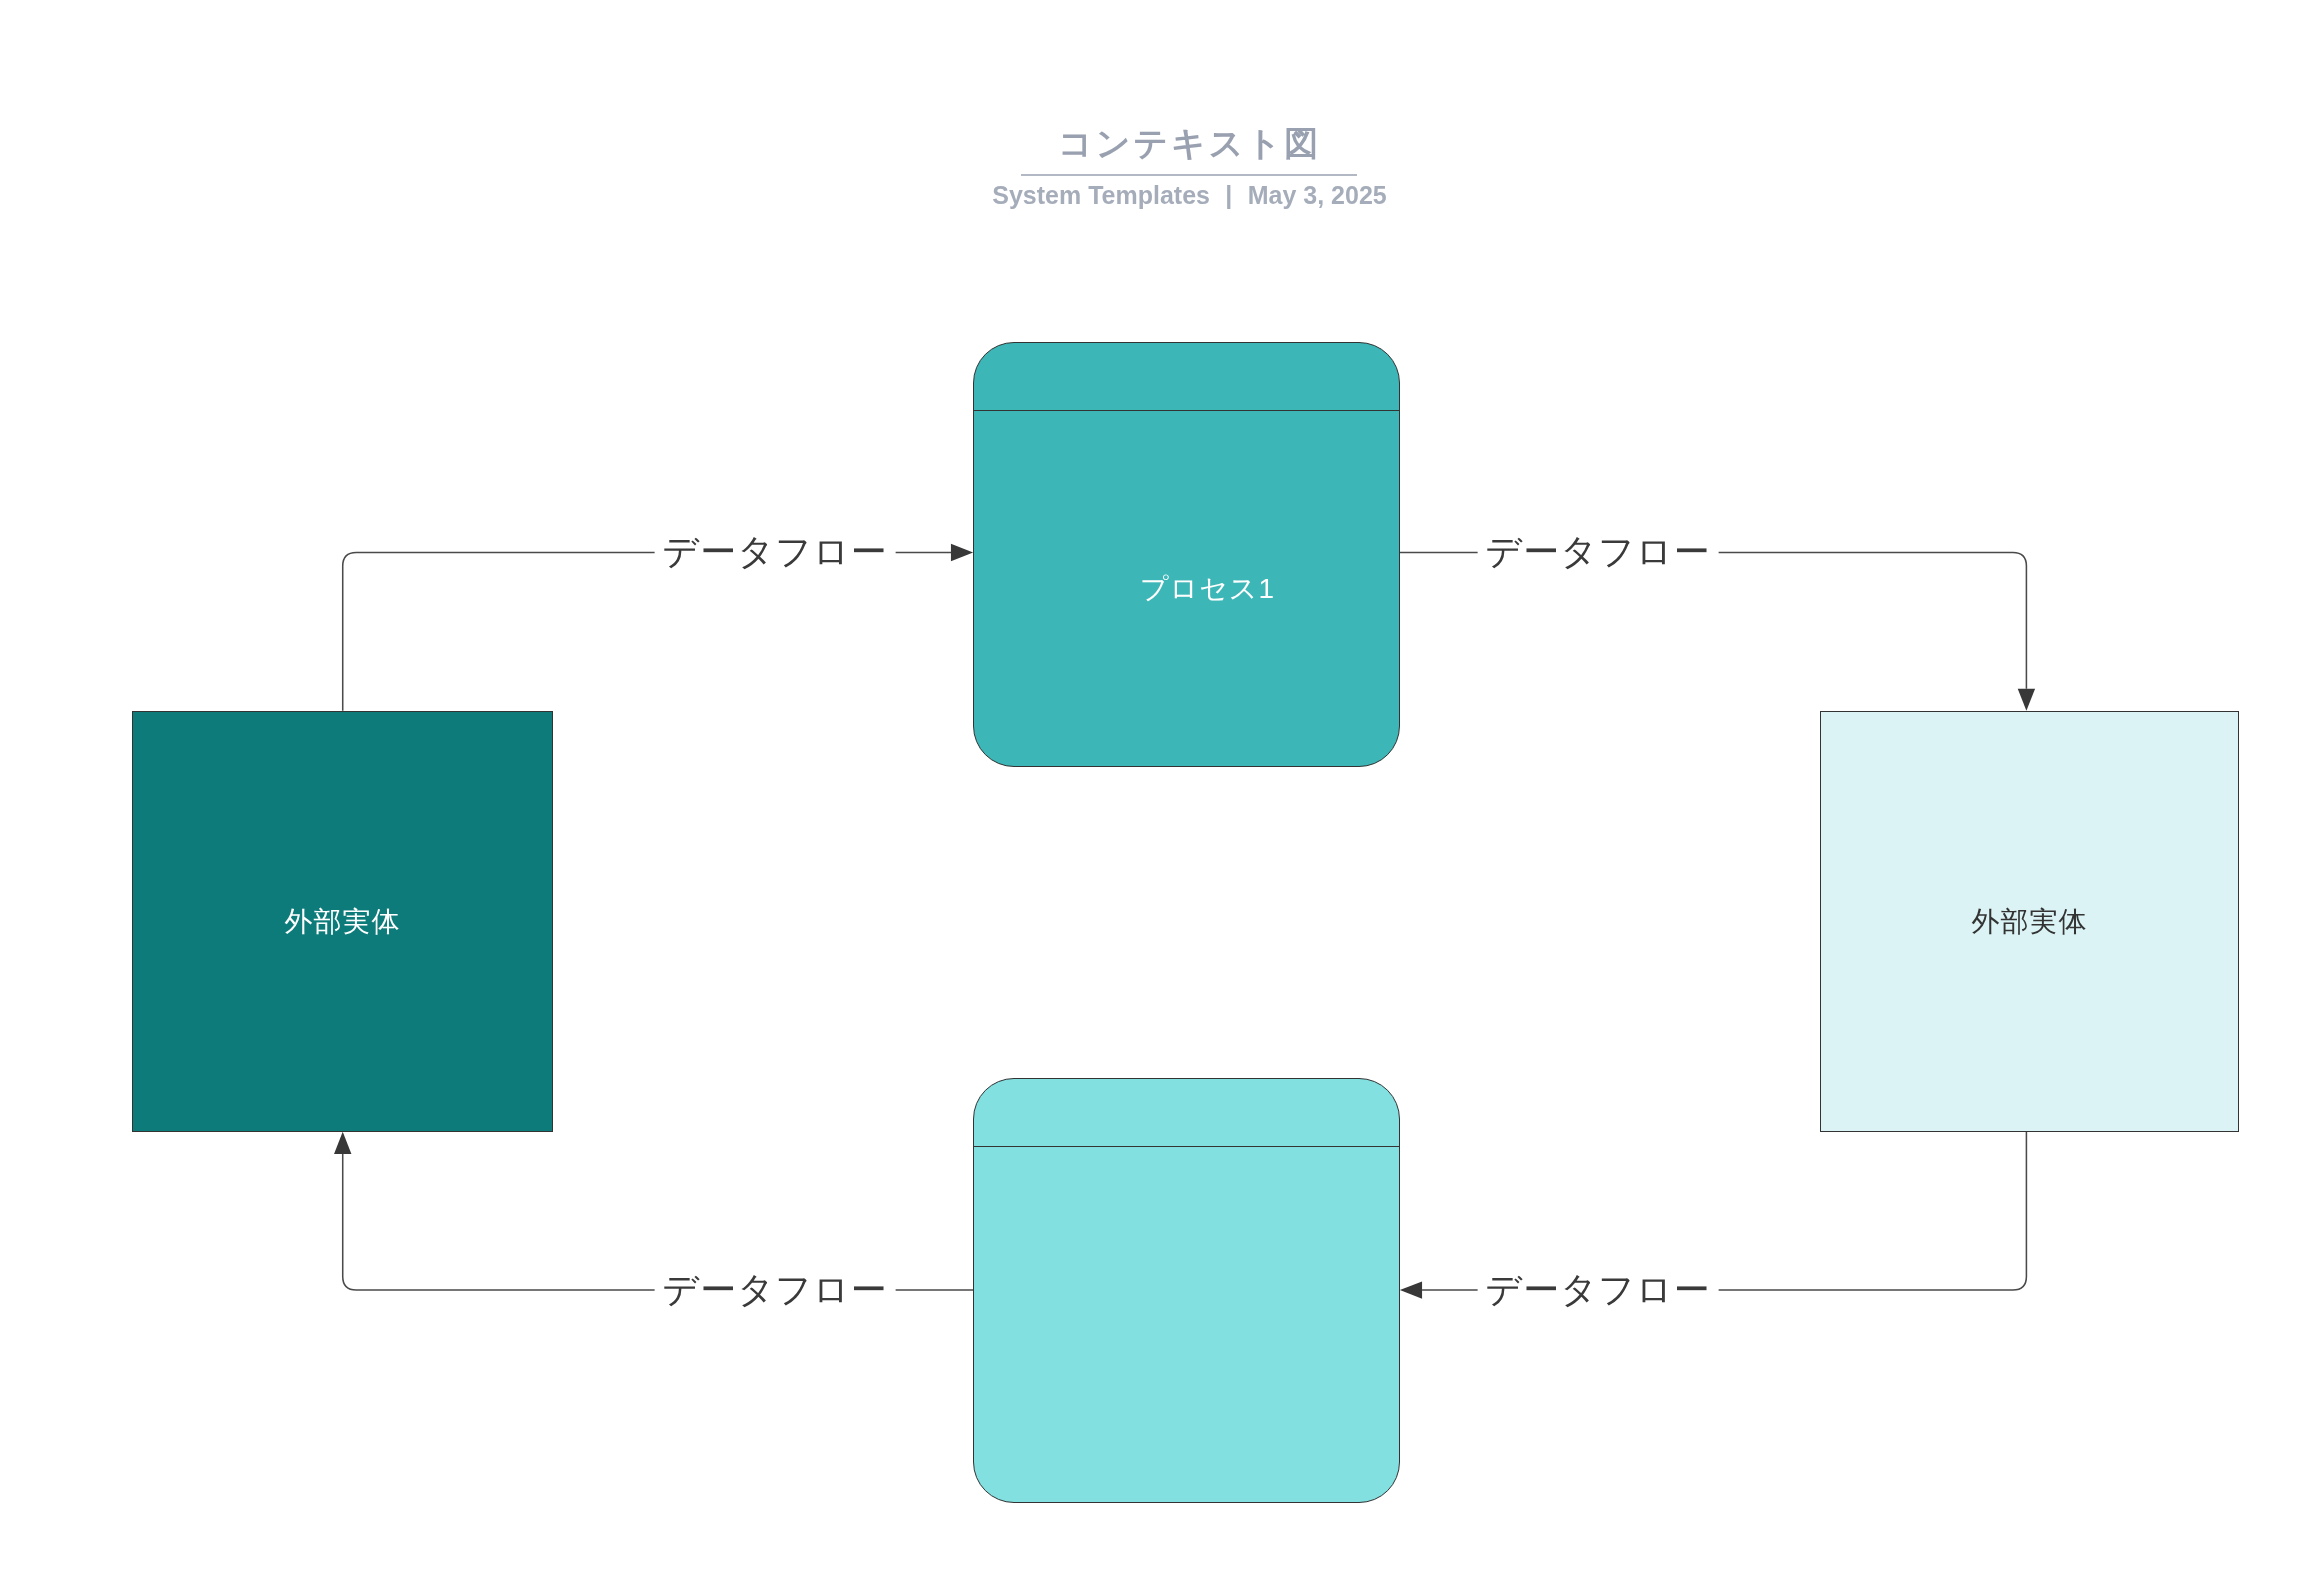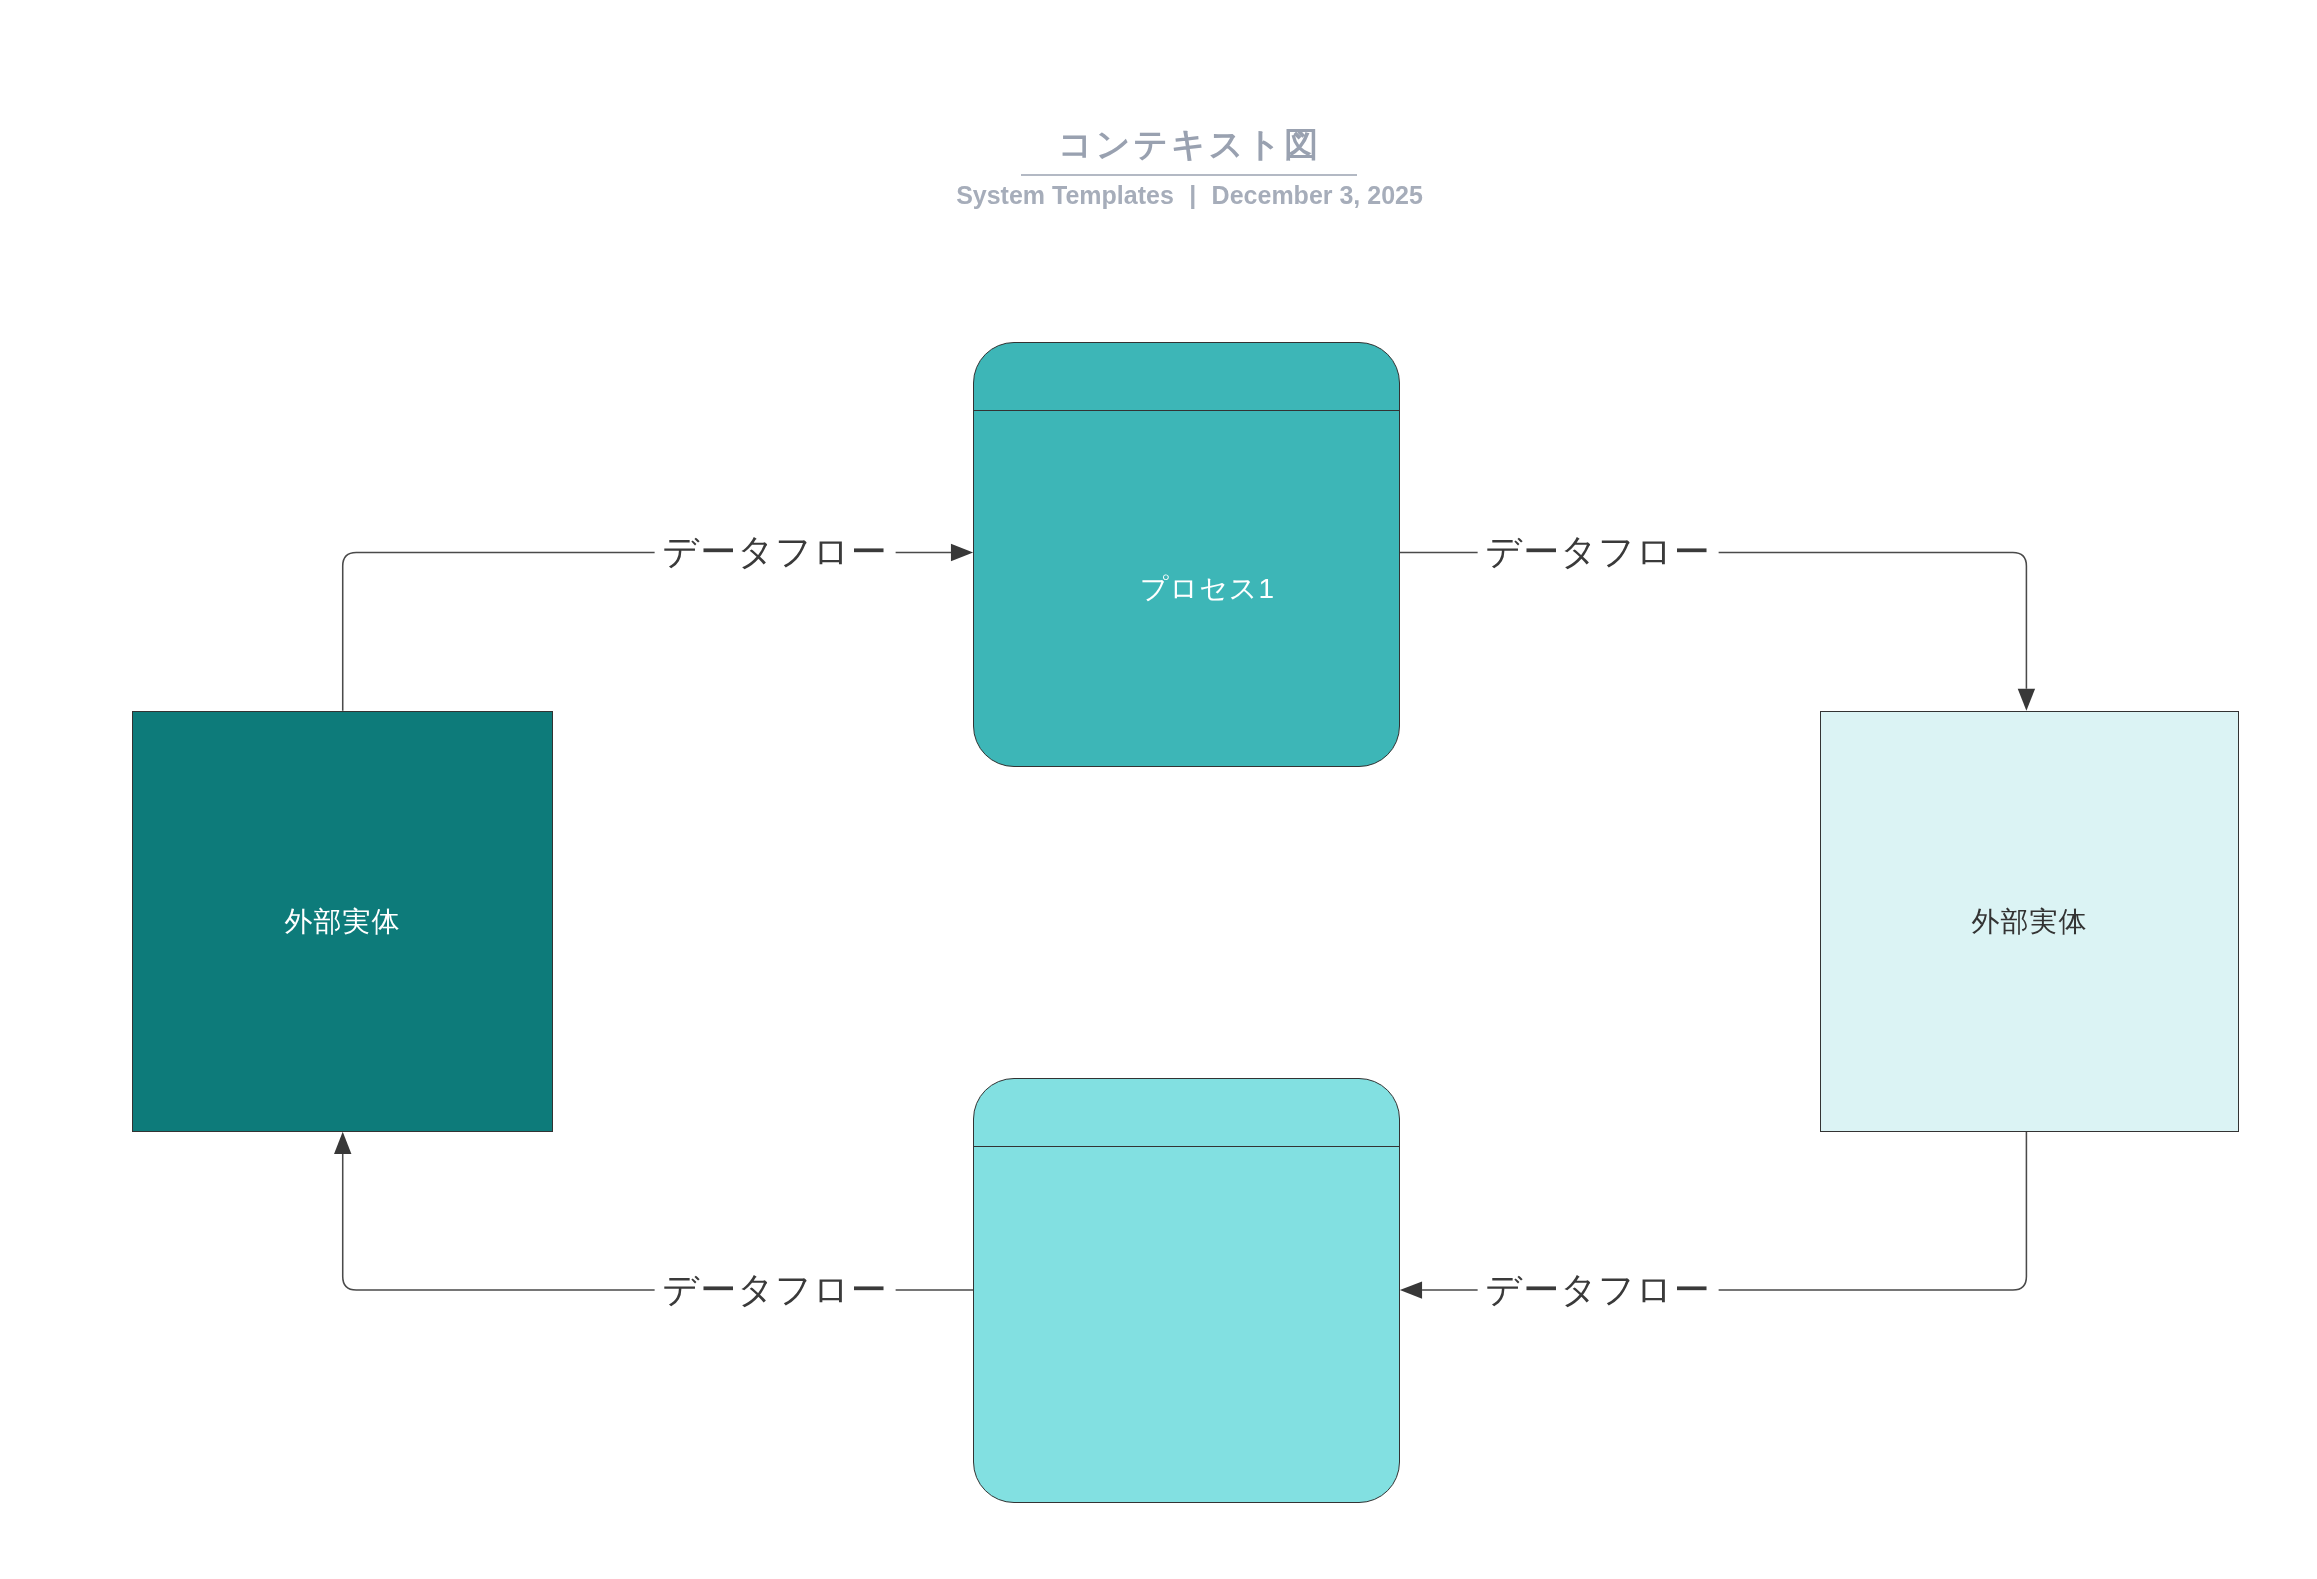--- a/index.html
+++ b/index.html
@@ -23,20 +23,21 @@
     top: 124px;
     width: 579px;
     text-align: center;
   }
   .title {
     font-size: 34px;
     font-weight: 700;
     letter-spacing: 2.9px;
     color: var(--title-text, #99a1b0);
     line-height: 1.2;
+    font-family: Liberation Serif, serif;
   }
   .title-underline {
     position: absolute;
     left: 121px;
     top: 50px;
     width: 336px;
     height: 1.9px;
     background: var(--underline, #b3b9c4);
   }
   .subtitle {
@@ -137,21 +138,21 @@
 <body>
 
 <div class="canvas">
 
   <div class="header">
     <div class="title">コンテキスト図</div>
     <div class="title-underline"></div>
     <div class="subtitle">
       <span>System Templates</span>
       <span>|</span>
-      <span>December 3, 2025</span>
+      <span>May 3, 2025</span>
     </div>
   </div>
 
   <svg class="connector-layer" viewBox="0 0 2400 1636" xmlns="http://www.w3.org/2000/svg">
     <g>
       <path d="M 355 736 L 355 586 Q 355 572 369 572 L 986 572"></path>
       <polygon points="1008,572 985,563 985,581"></polygon>
     </g>
     <g>
       <path d="M 1450 572 L 2085 572 Q 2099 572 2099 586 L 2099 713"></path>

